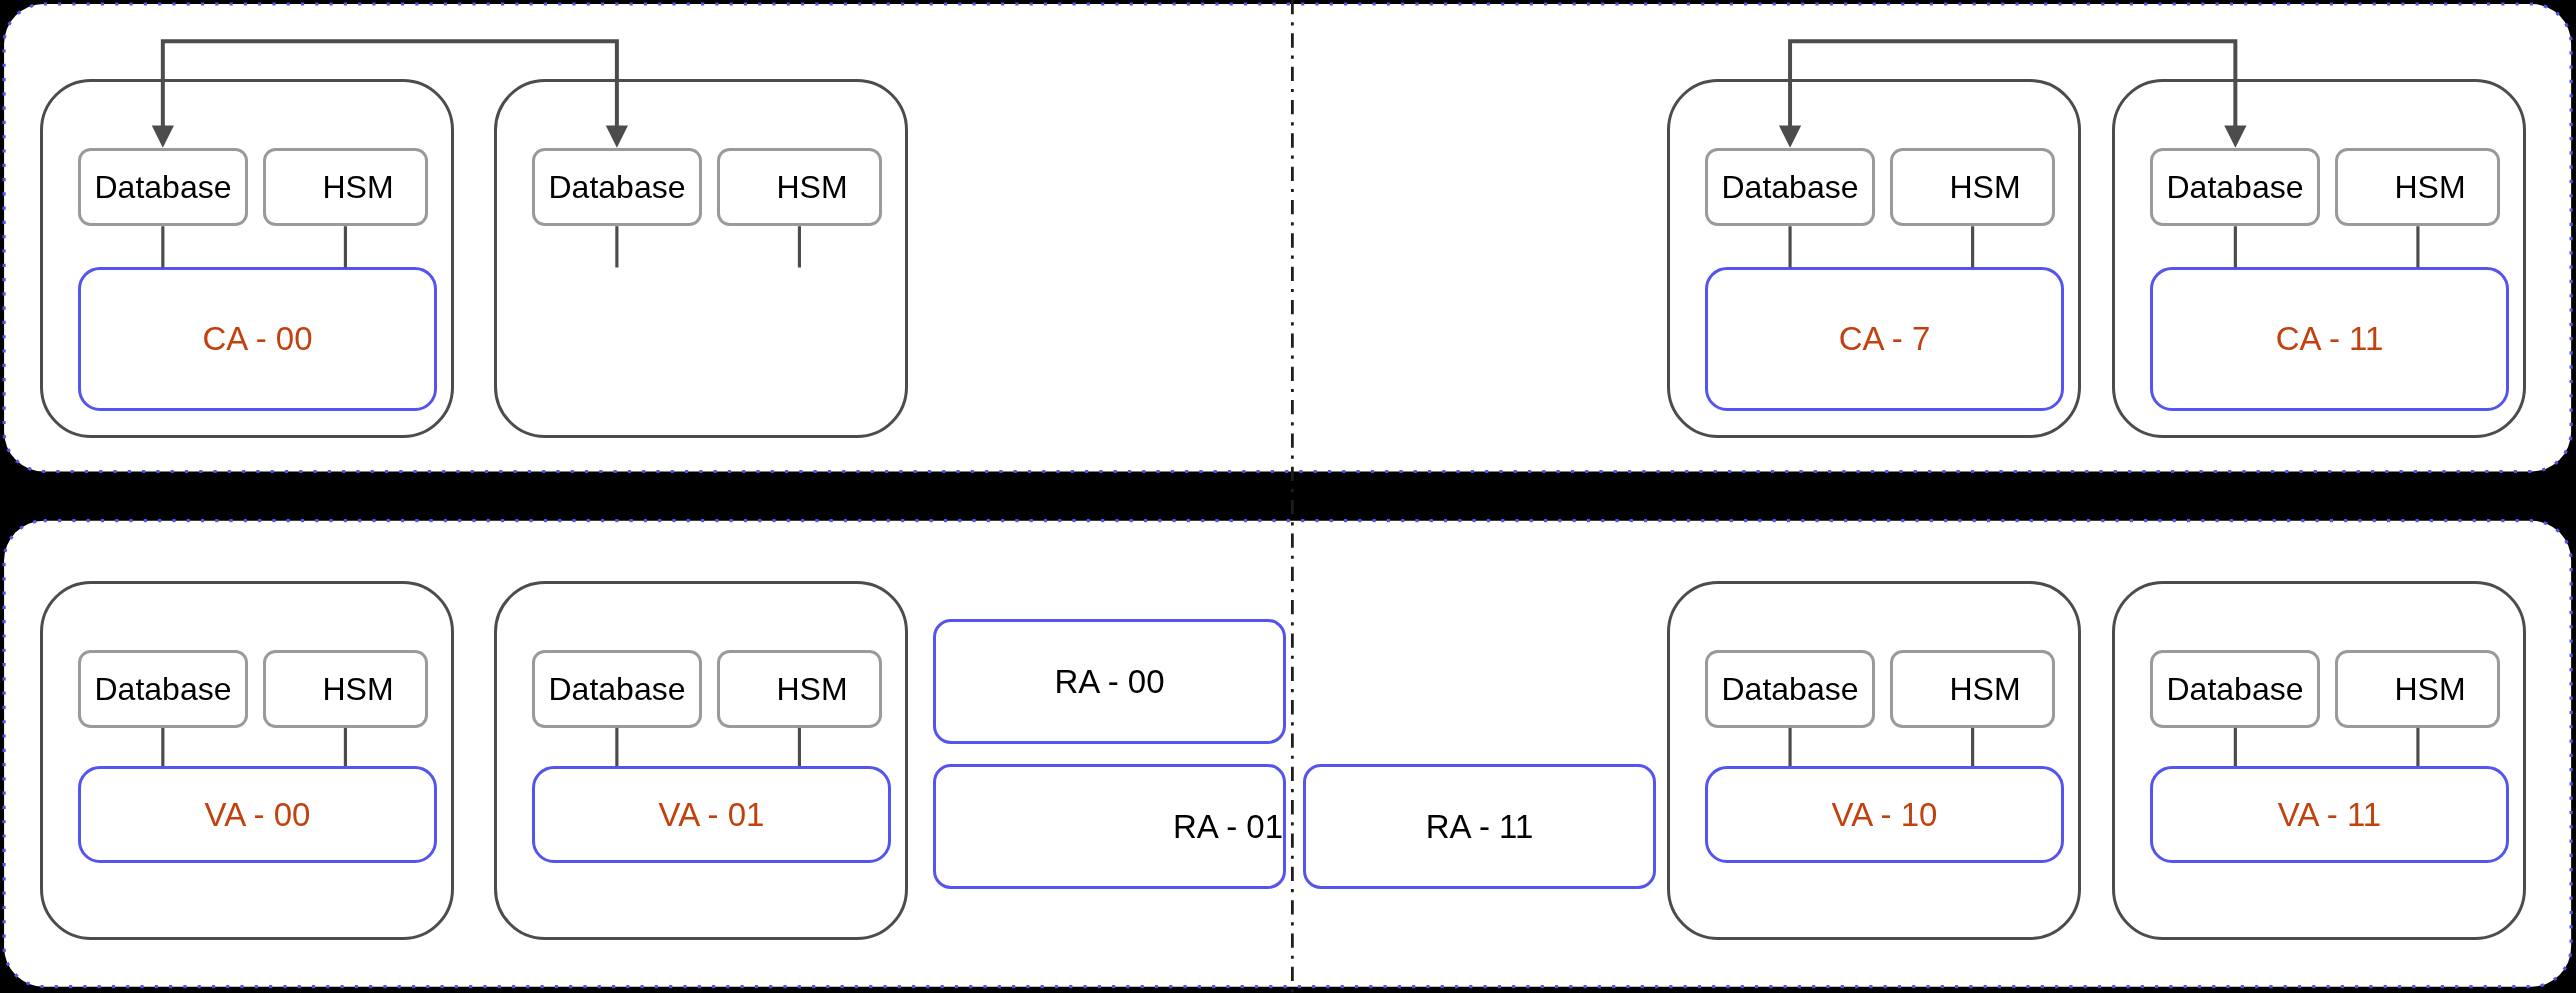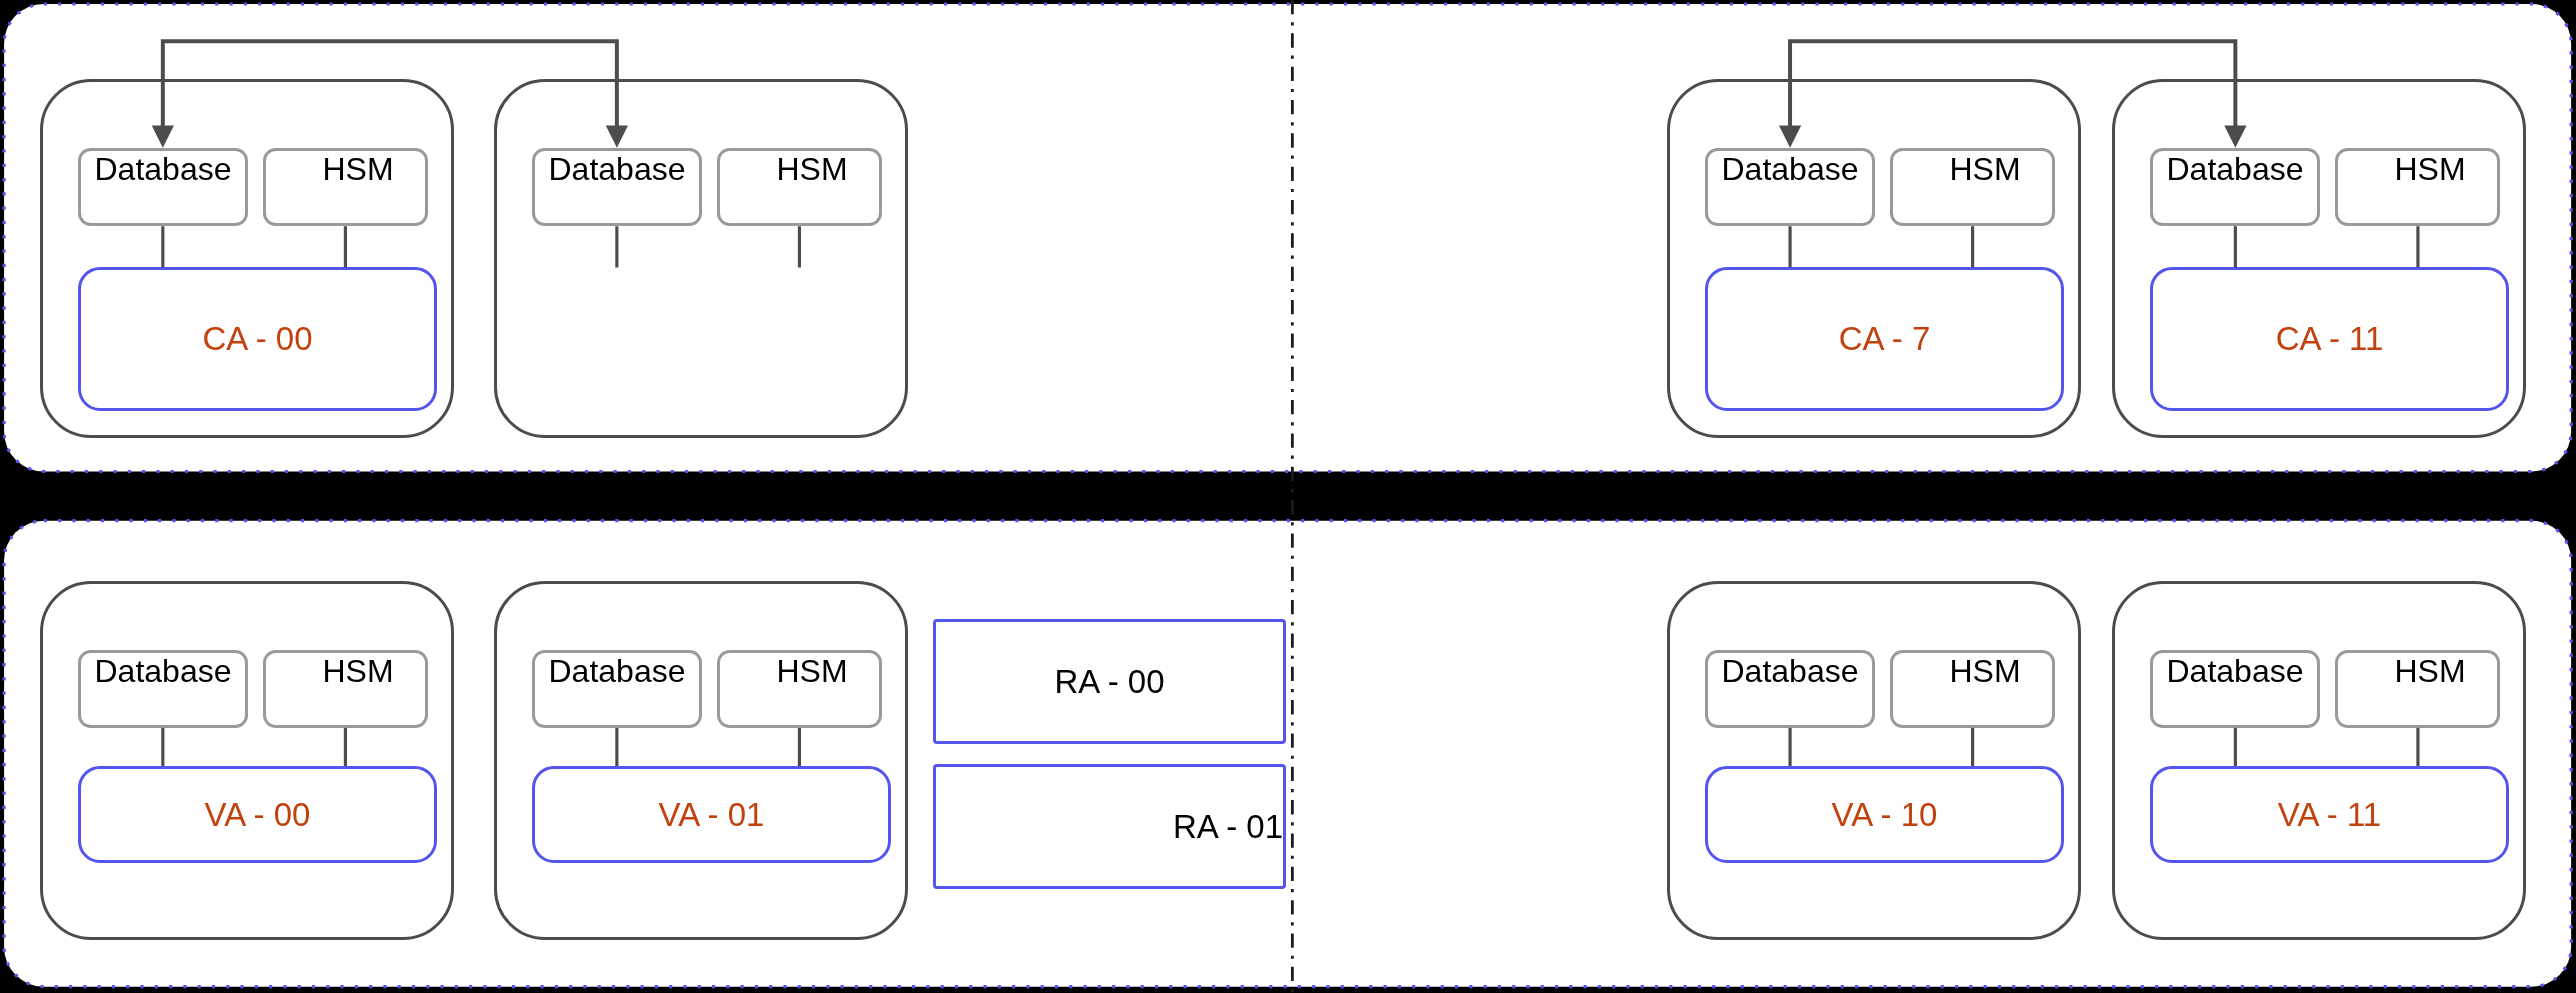--- a/index.html
+++ b/index.html
@@ -37,21 +37,21 @@
     background: transparent;
   }
   .smallbox {
     position: absolute;
     box-sizing: border-box;
     height: 78px;
     border: 3.2px solid #9a9a9a;
     border-radius: 12.7px;
     background: #ffffff;
     display: flex;
-    align-items: flex-start;
+    align-items: center;
     justify-content: center;
     font-size: 32px;
     color: #000000;
   }
   .smallbox.db { left: 35px; top: 66px; width: 170px; }
   .smallbox.hsm { left: 220px; top: 66px; width: 165px; padding-left: 25px; }
 
   .mainbox {
     position: absolute;
     box-sizing: border-box;
@@ -69,21 +69,21 @@
     color: #c2410c;
   }
   .group.va .mainbox { top: 182px; height: 97px; }
 
   .rabox {
     position: absolute;
     box-sizing: border-box;
     width: 353px;
     height: 125px;
     border: 3.2px solid #5454ef;
-    border-radius: 4px;
+    border-radius: 18px;
     background: #ffffff;
     display: flex;
     align-items: center;
     justify-content: center;
     font-size: 33px;
     color: #000000;
     z-index: 2;
   }
 
   
@@ -205,20 +205,23 @@
       <span>VA - 11</span>
     </div>
   </div>
 
   <div class="rabox" id="b-ra00">
     <span>RA - 00</span>
   </div>
   <div class="rabox" id="b-ra01">
     <span>RA - 01</span>
   </div>
+  <div class="rabox" id="b-ra11">
+    <span>RA - 11</span>
+  </div>
 
   <svg class="layer fg" viewBox="0 0 3245 1251" width="2576" height="993">
 
     <g>
       <path d="M 205 162 L 205 52 L 777 52 L 777 162" fill="none" stroke="#4c4c4c" stroke-width="5"></path>
       <polygon points="191,158 219,158 205,186" fill="#4c4c4c"></polygon>
       <polygon points="763,158 791,158 777,186" fill="#4c4c4c"></polygon>
     </g>
 
     <g>

